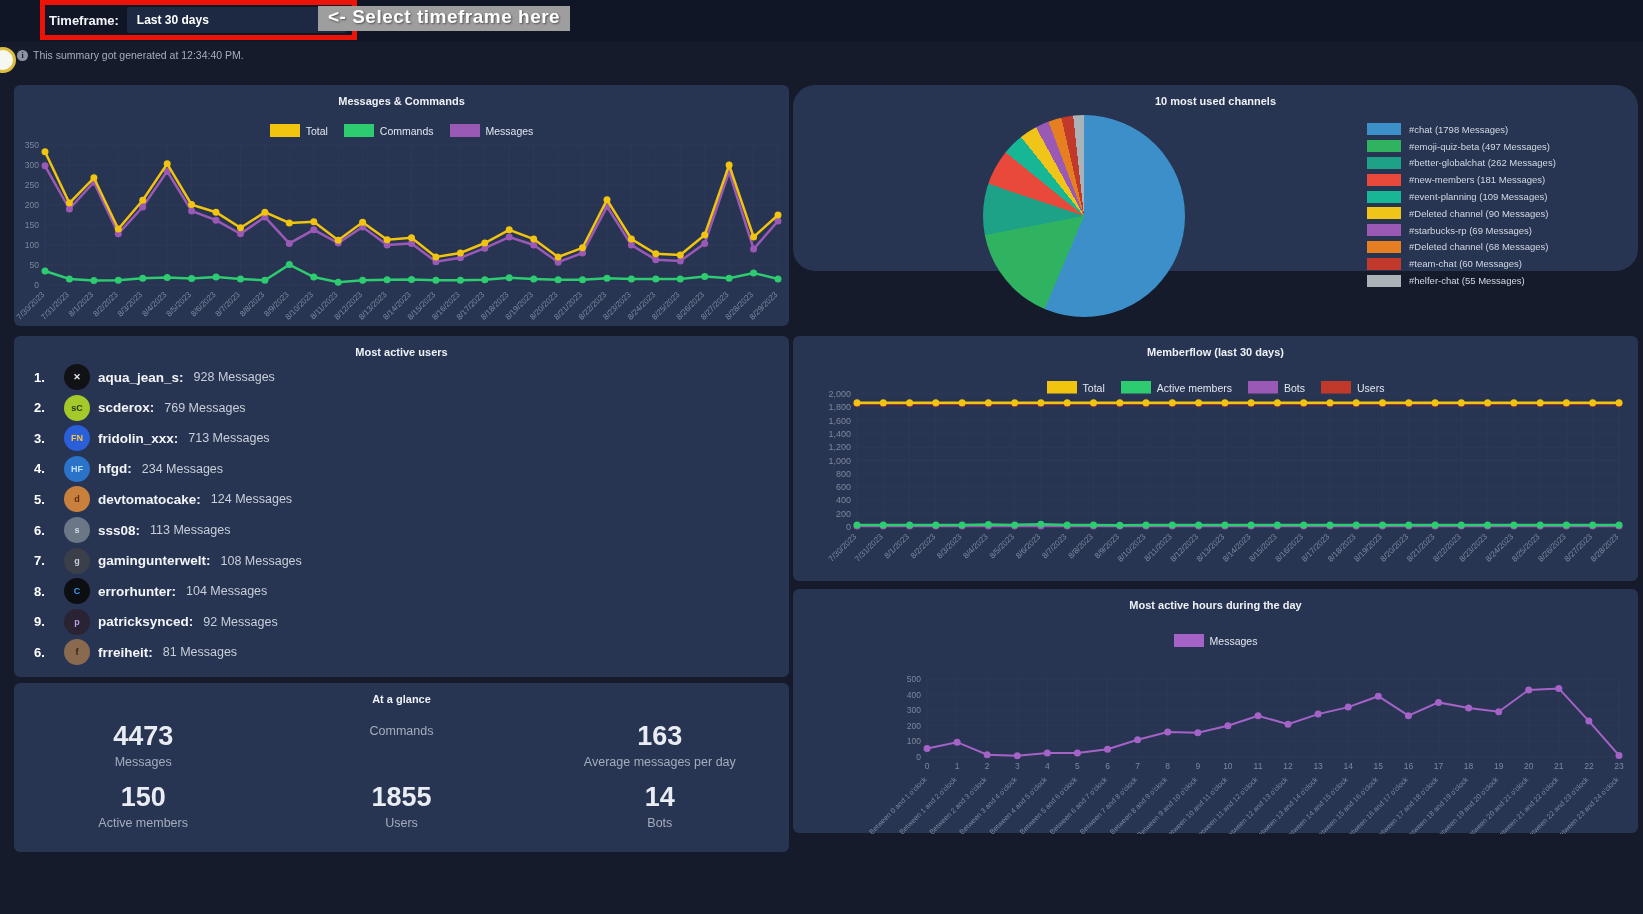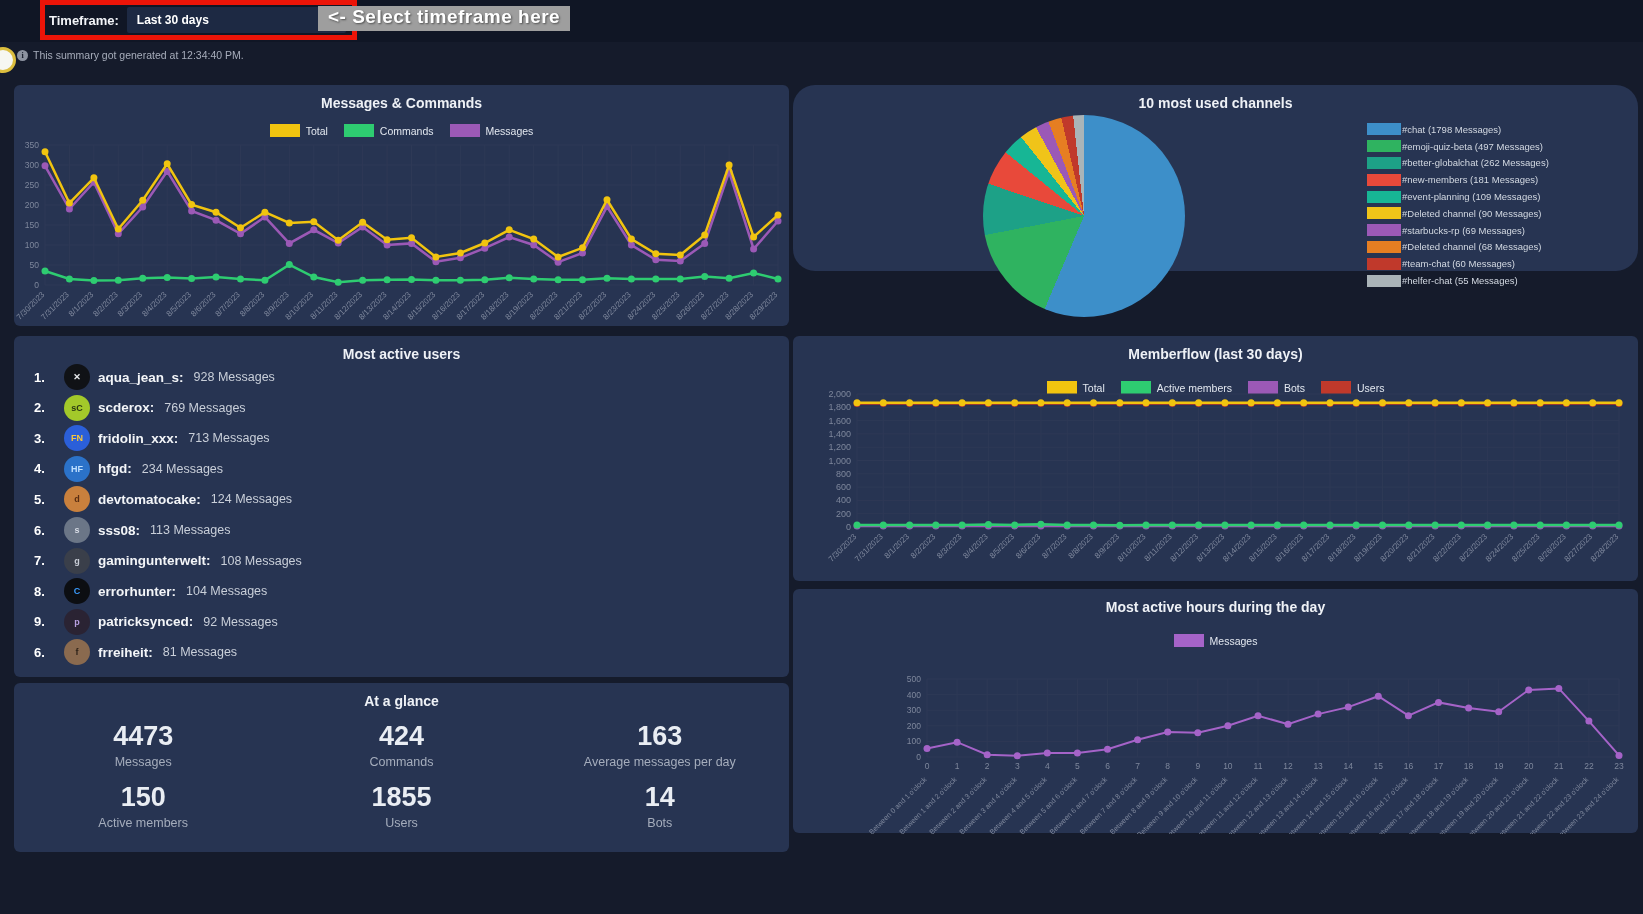--- a/index.html
+++ b/index.html
@@ -14,31 +14,31 @@
   .logo-dot{position:absolute;left:-10px;top:47px;width:20px;height:20px;border-radius:50%;background:#f6f7f1;border:3px solid #dcbe3e;}
   .infobar{position:absolute;top:49px;left:17px;display:flex;align-items:center;gap:5px;color:#a7adbb;font-size:10.5px;}
   .info-ic{width:11px;height:11px;border-radius:50%;background:#8d93a0;color:#151b2b;font-size:8px;font-weight:bold;display:flex;align-items:center;justify-content:center;font-family:"Liberation Serif",serif;}
   .panel{position:absolute;background:#273452;border-radius:6px;}
   #p1{left:14px;top:85px;width:775px;height:241px;}
   #p2{left:14px;top:336px;width:775px;height:341px;}
   #p3{left:14px;top:683px;width:775px;height:169px;}
   #p4{left:793px;top:85px;width:845px;height:186px;border-radius:22px;}
   #p5{left:793px;top:336px;width:845px;height:245px;}
   #p6{left:793px;top:589px;width:845px;height:244px;}
-  .panel-title{position:absolute;top:10px;left:0;right:0;text-align:center;font-size:14px;font-weight:bold;color:#eef1f6;}
+  .panel-title{position:absolute;top:10px;left:0;right:0;text-align:center;font-size:11px;font-weight:bold;color:#eef1f6;}
   .legend{position:absolute;left:0;right:0;display:flex;justify-content:center;gap:16px;align-items:center;font-size:10.5px;color:#e2e7ef;}
   .legend .chip{width:30px;height:13px;display:inline-block;margin-right:6px;vertical-align:middle;}
   .legend .litem{display:flex;align-items:center;margin-top:8px;}
   #leg-mc{top:31px;} #leg-mf{top:37px;} #leg-hrs{top:37px;}
   #svg-mc{position:absolute;left:0;top:50px;}
   #svg-mf{position:absolute;left:0;top:52px;}
   #svg-hrs{position:absolute;left:0;top:52px;}
   #pie{position:absolute;left:190px;top:30px;width:202px;height:202px;border-radius:50%;}
   #pie-legend{position:absolute;left:574px;top:36px;width:264px;}
-  .prow{display:flex;align-items:center;gap:1px;height:16.8px;}
+  .prow{display:flex;align-items:center;gap:8px;height:16.8px;}
   .prow .chip{width:34px;height:12px;flex:none;}
   .prow .plab{font-size:9.5px;color:#d3d9e2;white-space:nowrap;}
   .urow{position:absolute;left:20px;display:flex;align-items:center;gap:8px;height:28px;}
   .urank{min-width:22px;font-size:13px;font-weight:bold;color:#fff;}
   .uav{width:26px;height:26px;border-radius:50%;display:flex;align-items:center;justify-content:center;font-size:9px;font-weight:bold;flex:none;}
   .uname{font-size:13.5px;font-weight:bold;color:#f3f5f8;}
   .ucount{font-size:12.5px;color:#c9cfd9;margin-left:2px;}
   .glance-grid{position:absolute;top:38px;left:0;right:0;display:grid;grid-template-columns:1fr 1fr 1fr;row-gap:13px;}
   .gcell{text-align:center;}
   .gnum{font-size:27px;font-weight:bold;color:#e9edf3;}
@@ -604,21 +604,20 @@
 </div>
 
 <div class="panel" id="p3">
   <div class="panel-title">At a glance</div>
   <div class="glance-grid" id="glance-grid">
       <div class="gcell">
         <div class="gnum">4473</div>
         <div class="glab">Messages</div>
       </div>
       <div class="gcell">
-        <div class="gnum">424</div>
         <div class="glab">Commands</div>
       </div>
       <div class="gcell">
         <div class="gnum">163</div>
         <div class="glab">Average messages per day</div>
       </div>
       <div class="gcell">
         <div class="gnum">150</div>
         <div class="glab">Active members</div>
       </div>

